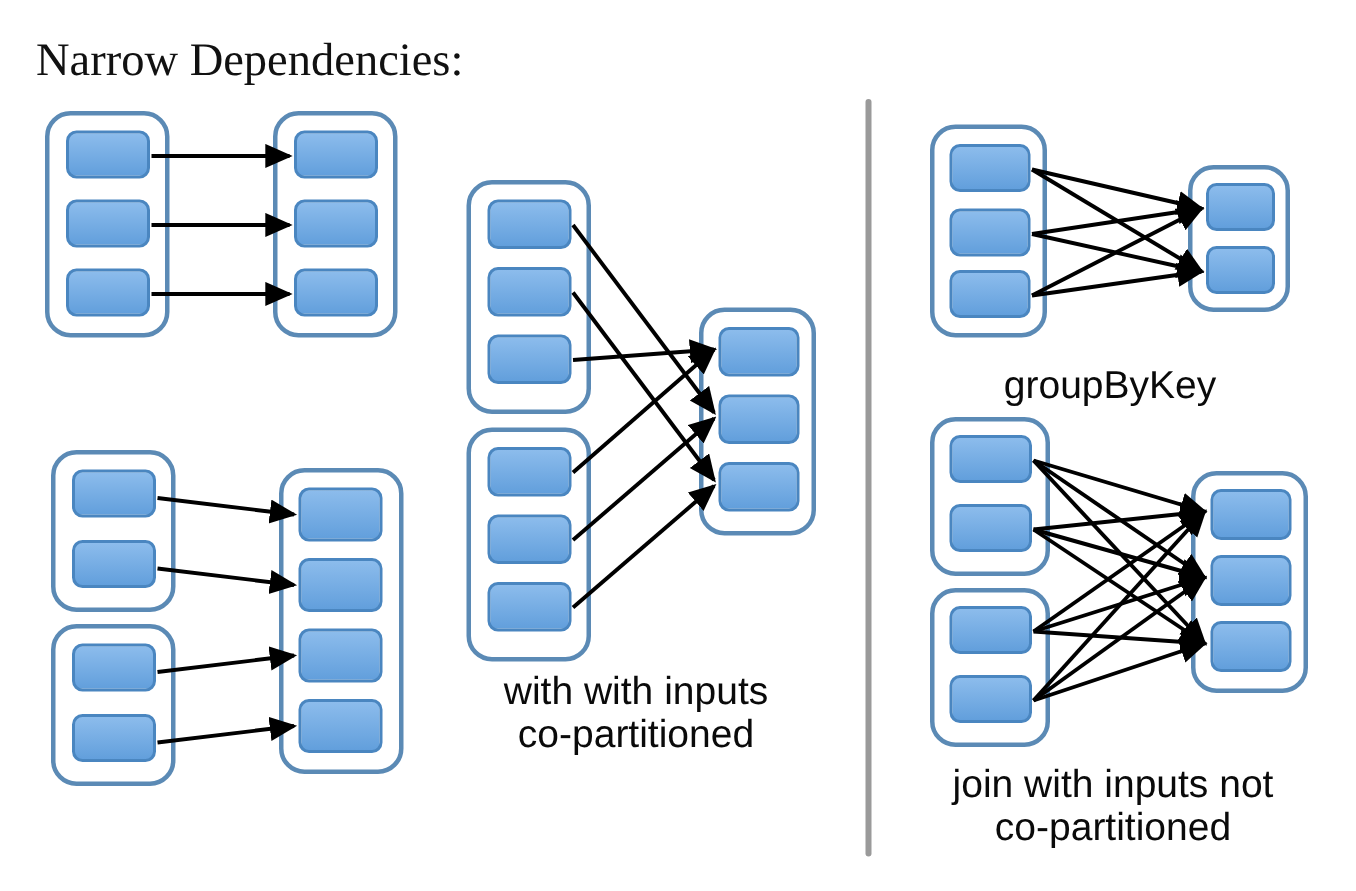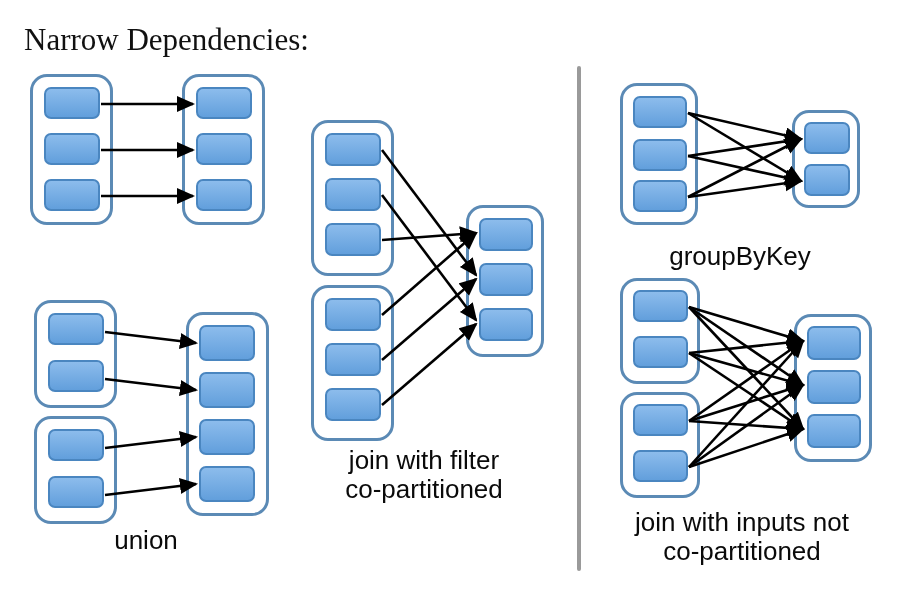--- a/index.html
+++ b/index.html
@@ -159,23 +159,22 @@
         <line x1="689" y1="421" x2="803" y2="341" stroke="#000000" stroke-width="2.6" marker-end="url(#ah)"></line>
         <line x1="689" y1="421" x2="803" y2="385" stroke="#000000" stroke-width="2.6" marker-end="url(#ah)"></line>
         <line x1="689" y1="421" x2="803" y2="429" stroke="#000000" stroke-width="2.6" marker-end="url(#ah)"></line>
         <line x1="689" y1="467" x2="803" y2="341" stroke="#000000" stroke-width="2.6" marker-end="url(#ah)"></line>
         <line x1="689" y1="467" x2="803" y2="385" stroke="#000000" stroke-width="2.6" marker-end="url(#ah)"></line>
         <line x1="689" y1="467" x2="803" y2="429" stroke="#000000" stroke-width="2.6" marker-end="url(#ah)"></line>
       </g>
   </svg>
 
 
-  <div class="caption" style="left:46px; top:526px; width:200px;">union</div>
 
-  <div class="caption" style="left:304px; top:446px; width:240px;">join with filter
+  <div class="caption" style="left:304px; top:446px; width:240px;">with with inputs
 co-partitioned</div>
 
   <div class="caption" style="left:630px; top:242px; width:220px;">groupByKey</div>
 
   <div class="caption" style="left:612px; top:508px; width:260px;">join with inputs not
 co-partitioned</div>
 
 </div>
 
 </body></html>

